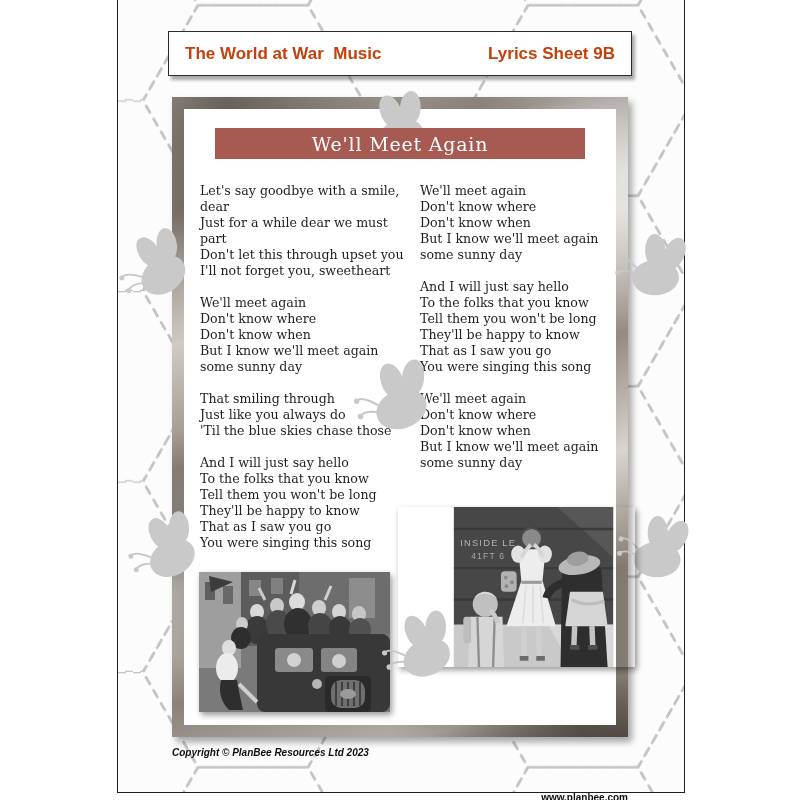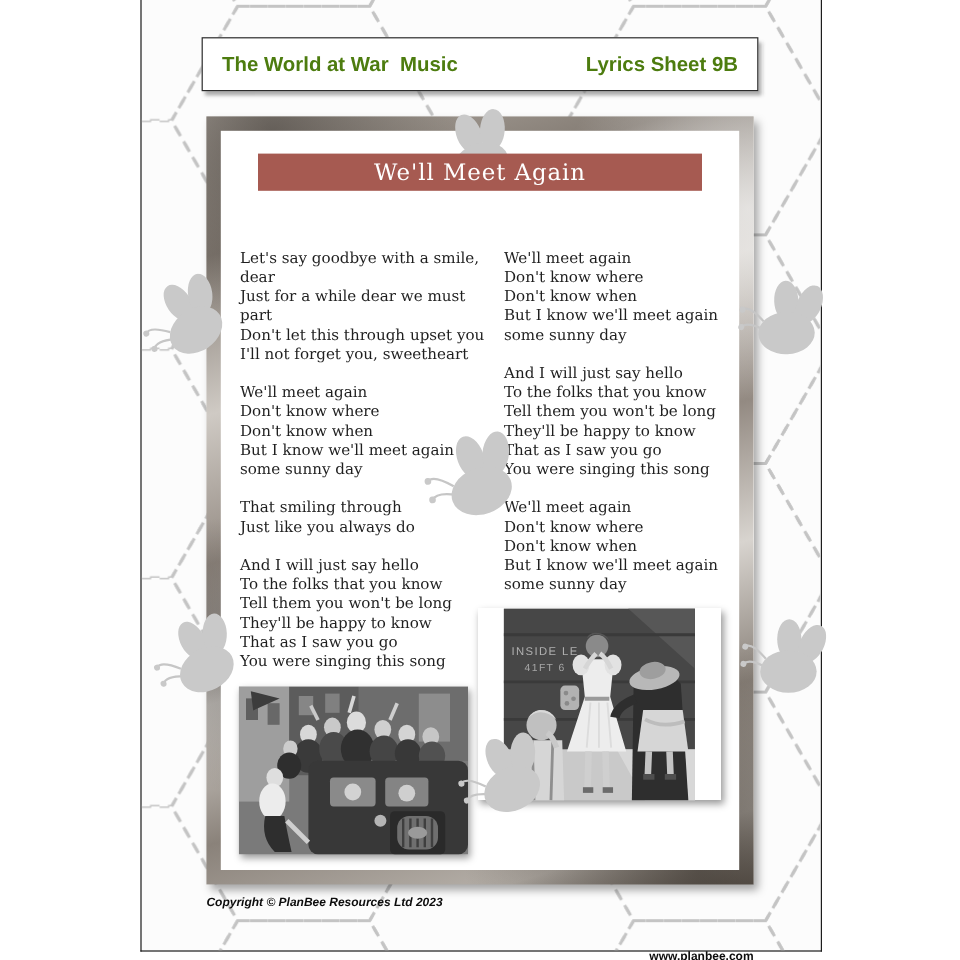--- a/index.html
+++ b/index.html
@@ -17,21 +17,21 @@
   .hexlayer{position:absolute;left:0;top:0;width:566px;height:792px;}
   
   .header-bar{
     position:absolute;left:168px;top:31px;width:464px;height:45px;
     background:#ffffff;border:1px solid #2b2b2b;
     box-shadow:3px 4px 3px rgba(70,70,70,.45);
     display:flex;align-items:center;justify-content:space-between;
     padding:0 16px;box-sizing:border-box;z-index:5;
   }
   .header-bar span{
-    font-weight:bold;font-size:17px;color:#4d7c0f;letter-spacing:0px;white-space:pre;
+    font-weight:bold;font-size:17px;color:#c2410c;letter-spacing:0px;white-space:pre;
   }
   
   .frame{
     position:absolute;left:172px;top:97px;width:456px;height:640px;z-index:2;
     background:
       radial-gradient(circle at 12% 2%, rgba(35,30,26,.5), transparent 22%),
       radial-gradient(circle at 90% 98%, rgba(40,34,28,.55), transparent 26%),
       radial-gradient(circle at 99% 12%, rgba(250,250,250,.65), transparent 22%),
       radial-gradient(circle at 3% 70%, rgba(25,22,20,.4), transparent 18%),
       linear-gradient(163deg,#b3aca4 0%,#847c74 15%,#cfcac4 32%,#938a82 48%,#d8d4cf 63%,#8a827a 78%,#b5afa8 92%,#6f675f 100%);
@@ -41,30 +41,30 @@
   
   .banner{
     position:absolute;left:215px;top:128px;width:370px;height:31px;z-index:6;
     background:#a65a51;color:#ffffff;
     display:flex;align-items:center;justify-content:center;
     font-family:"DejaVu Serif",serif;font-size:19px;letter-spacing:.8px;
   }
   
   .lyrics-col{
     position:absolute;z-index:6;top:183px;width:205px;
-    font-family:"DejaVu Serif",serif;font-size:12.6px;line-height:16px;color:#1f1f1f;margin-top:24px;
+    font-family:"DejaVu Serif",serif;font-size:12.6px;line-height:16px;color:#1f1f1f;
   }
   .col-left{left:200px;}
   .col-right{left:420px;}
   .stanza{margin:0 0 16px 0;}
   .line{white-space:nowrap;min-height:16px;}
   
   .photo{position:absolute;z-index:6;box-shadow:2px 3px 6px rgba(0,0,0,.4);}
   .photo-left{left:199px;top:572px;width:191px;height:140px;}
-  .photo-right{left:398px;top:507px;width:203px;height:160px;}
+  .photo-right{left:398px;top:507px;width:203px;height:160px;padding-left:34px;}
   .photo svg{display:block;width:100%;height:100%;}
   
   .bee{position:absolute;z-index:4;}
   .bee.above{z-index:8;}
   
   .footer-text{
     position:absolute;z-index:5;font-weight:bold;font-size:10px;color:#0d0d0d;
   }
   .footer-left{left:172px;top:747px;font-style:italic;}
   .footer-right{right:172px;top:749px;text-align:right;margin-top:43px;}
@@ -142,20 +142,21 @@
     <div class="stanza">
       <div class="line">We'll meet again</div>
       <div class="line">Don't know where</div>
       <div class="line">Don't know when</div>
       <div class="line">But I know we'll meet again</div>
       <div class="line">some sunny day</div>
     </div>
     <div class="stanza">
       <div class="line">That smiling through</div>
       <div class="line">Just like you always do</div>
+      <div class="line">'Til the blue skies chase those</div>
     </div>
     <div class="stanza">
       <div class="line">And I will just say hello</div>
       <div class="line">To the folks that you know</div>
       <div class="line">Tell them you won't be long</div>
       <div class="line">They'll be happy to know</div>
       <div class="line">That as I saw you go</div>
       <div class="line">You were singing this song</div>
     </div>
   </div>

